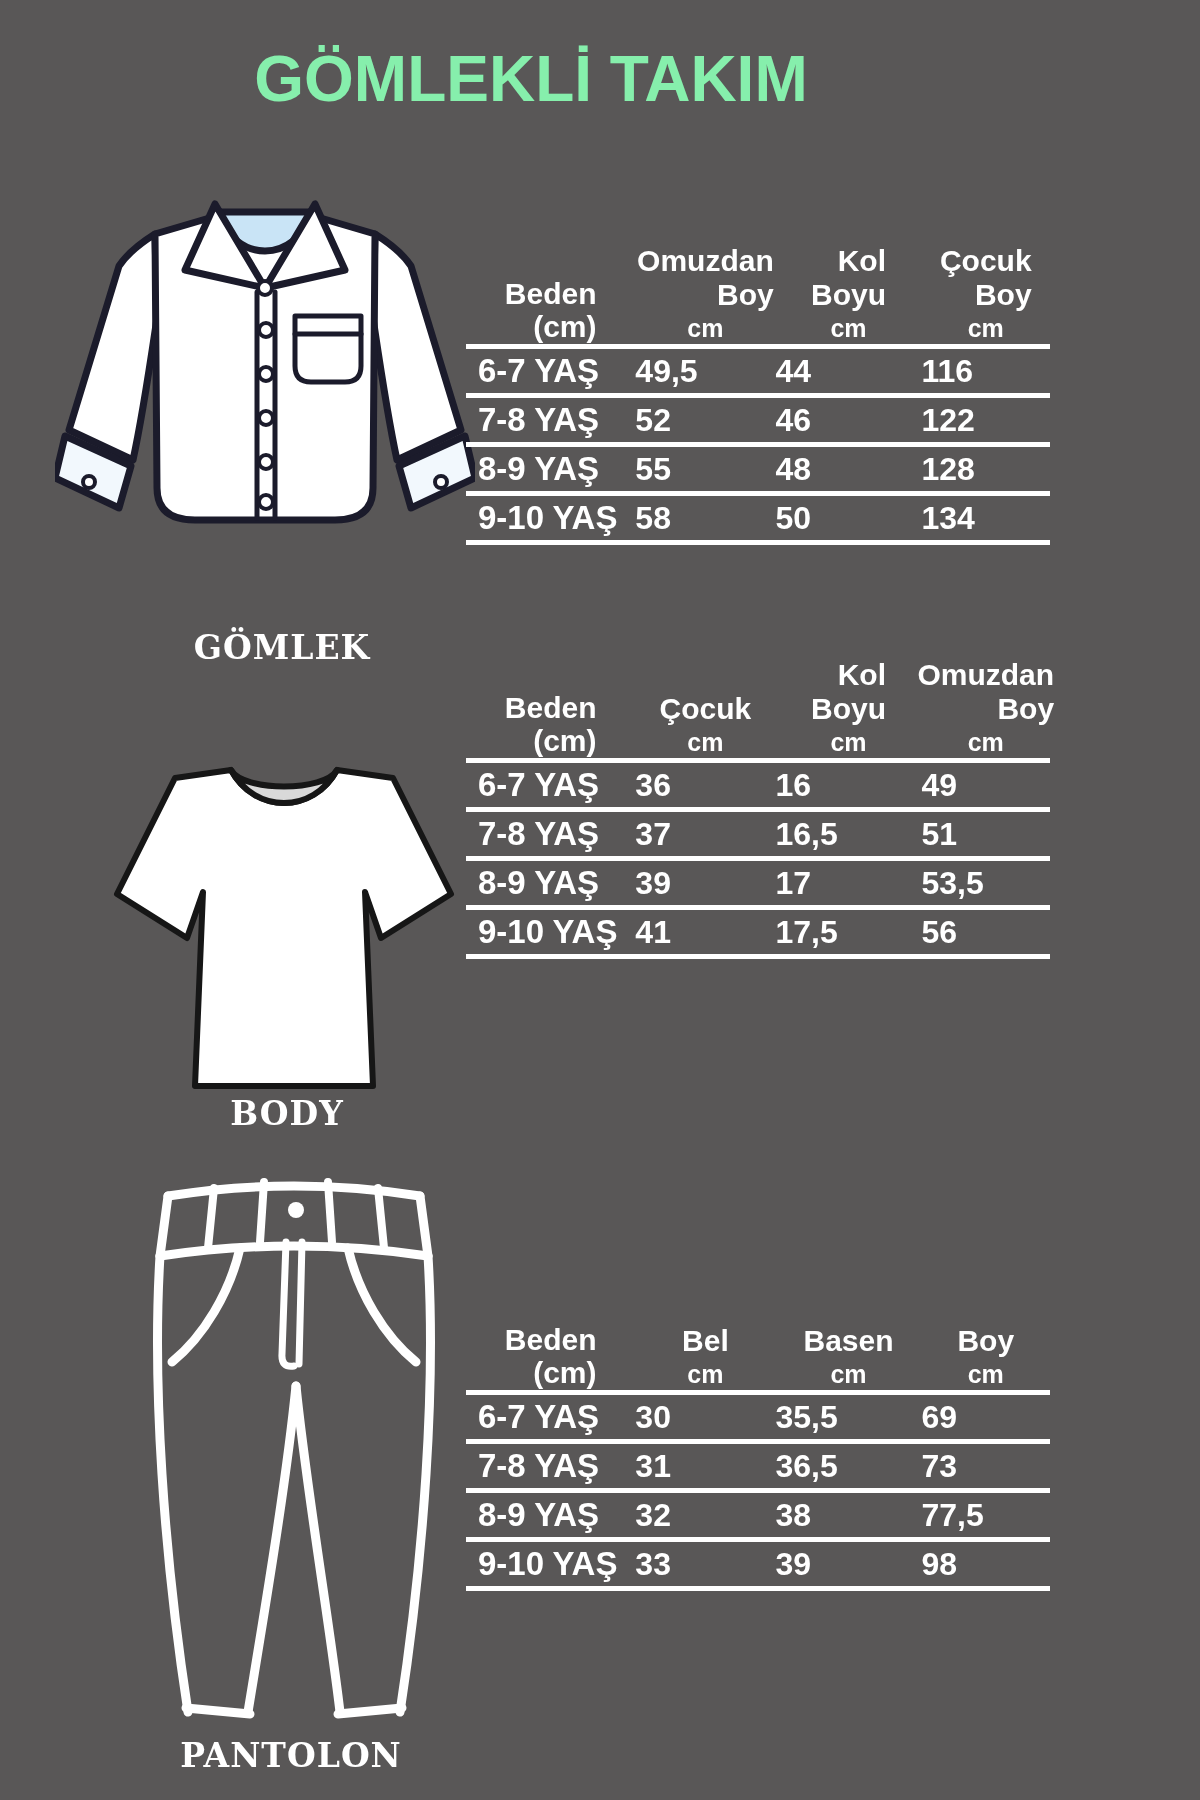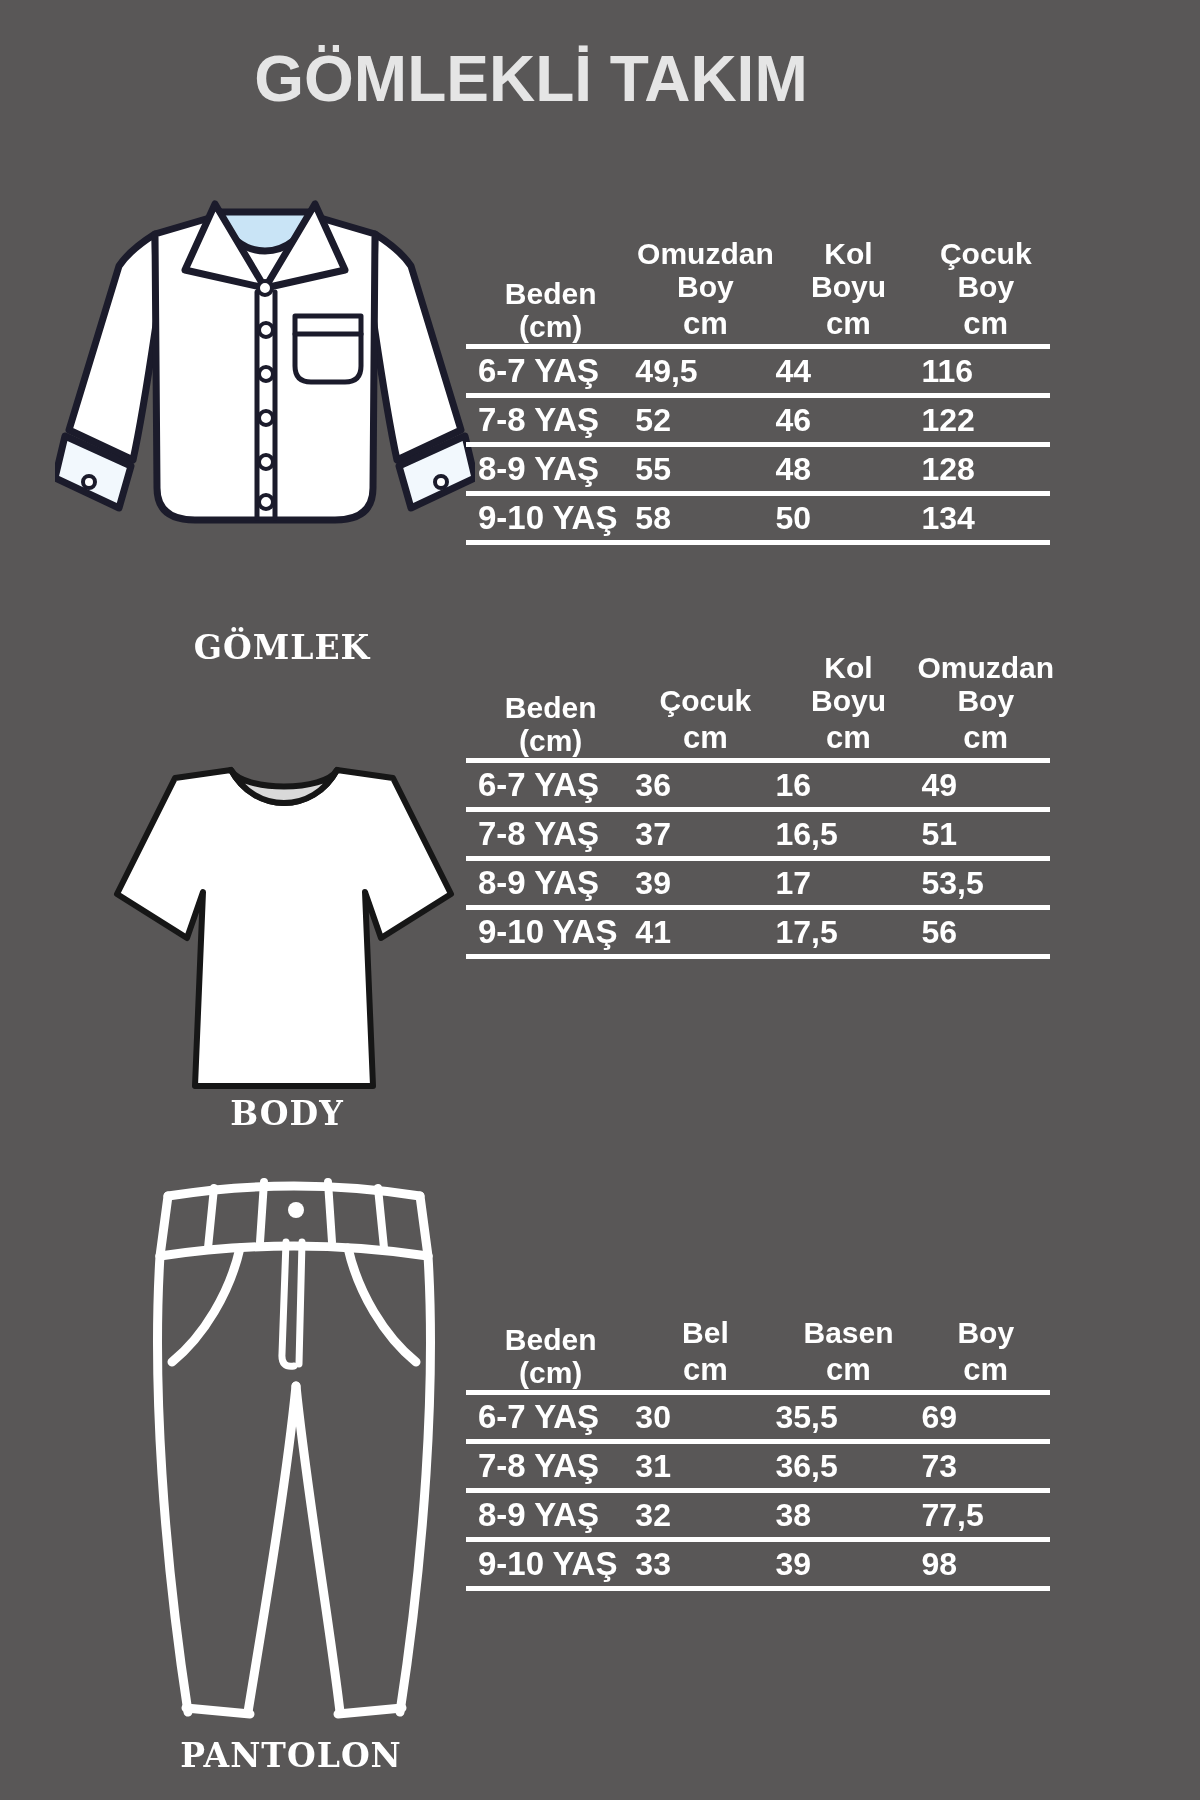--- a/index.html
+++ b/index.html
@@ -10,21 +10,21 @@
     color:#ffffff;
     position:relative;
     overflow:hidden;
   }
   .canvas{position:absolute;inset:0;}
 
   
   .page-title{
     position:absolute;top:42px;left:0;width:1062px;
     text-align:center;font-weight:bold;font-size:64px;line-height:1.17;
-    color:#e5e5e5;letter-spacing:0px;
+    color:#86efac;letter-spacing:0px;
   }
 
   
   .garment-label{
     position:absolute;width:300px;text-align:center;
     font-family:"DejaVu Serif", serif;font-weight:bold;
     font-size:33px;color:#fff;letter-spacing:1px;
   }
   .label-gomlek{left:132px;top:628px;}
   .label-body{left:137px;top:1094px;}
@@ -43,26 +43,26 @@
   .table-3{top:1280px;}
   .t-head{
     display:grid;grid-template-columns:29% 24% 25% 22%;
     align-items:end;
   }
   .table-1 .t-head{height:114px;}
   .table-2 .t-head{height:108px;}
   .table-3 .t-head{height:110px;}
   .h-cell{
     display:flex;flex-direction:column;justify-content:flex-end;align-items:center;
-    height:100%;text-align:center;
+    height:100%;text-align:right;
   }
   .h-name{
     font-weight:bold;font-size:30px;line-height:1.12;white-space:pre-line;
   }
-  .h-unit{font-weight:bold;font-size:31px;line-height:1.3;}
+  .h-unit{font-weight:bold;font-size:25px;line-height:1.3;}
   .h-unit:empty{display:none;}
   .t-body{border-bottom:5px solid #ffffff;}
   .t-row{
     display:grid;grid-template-columns:29% 24% 25% 22%;
     align-items:center;height:44px;
     border-top:5px solid #ffffff;
   }
   .cell-size{
     font-weight:bold;font-size:33px;padding-left:12px;white-space:nowrap;
   }

